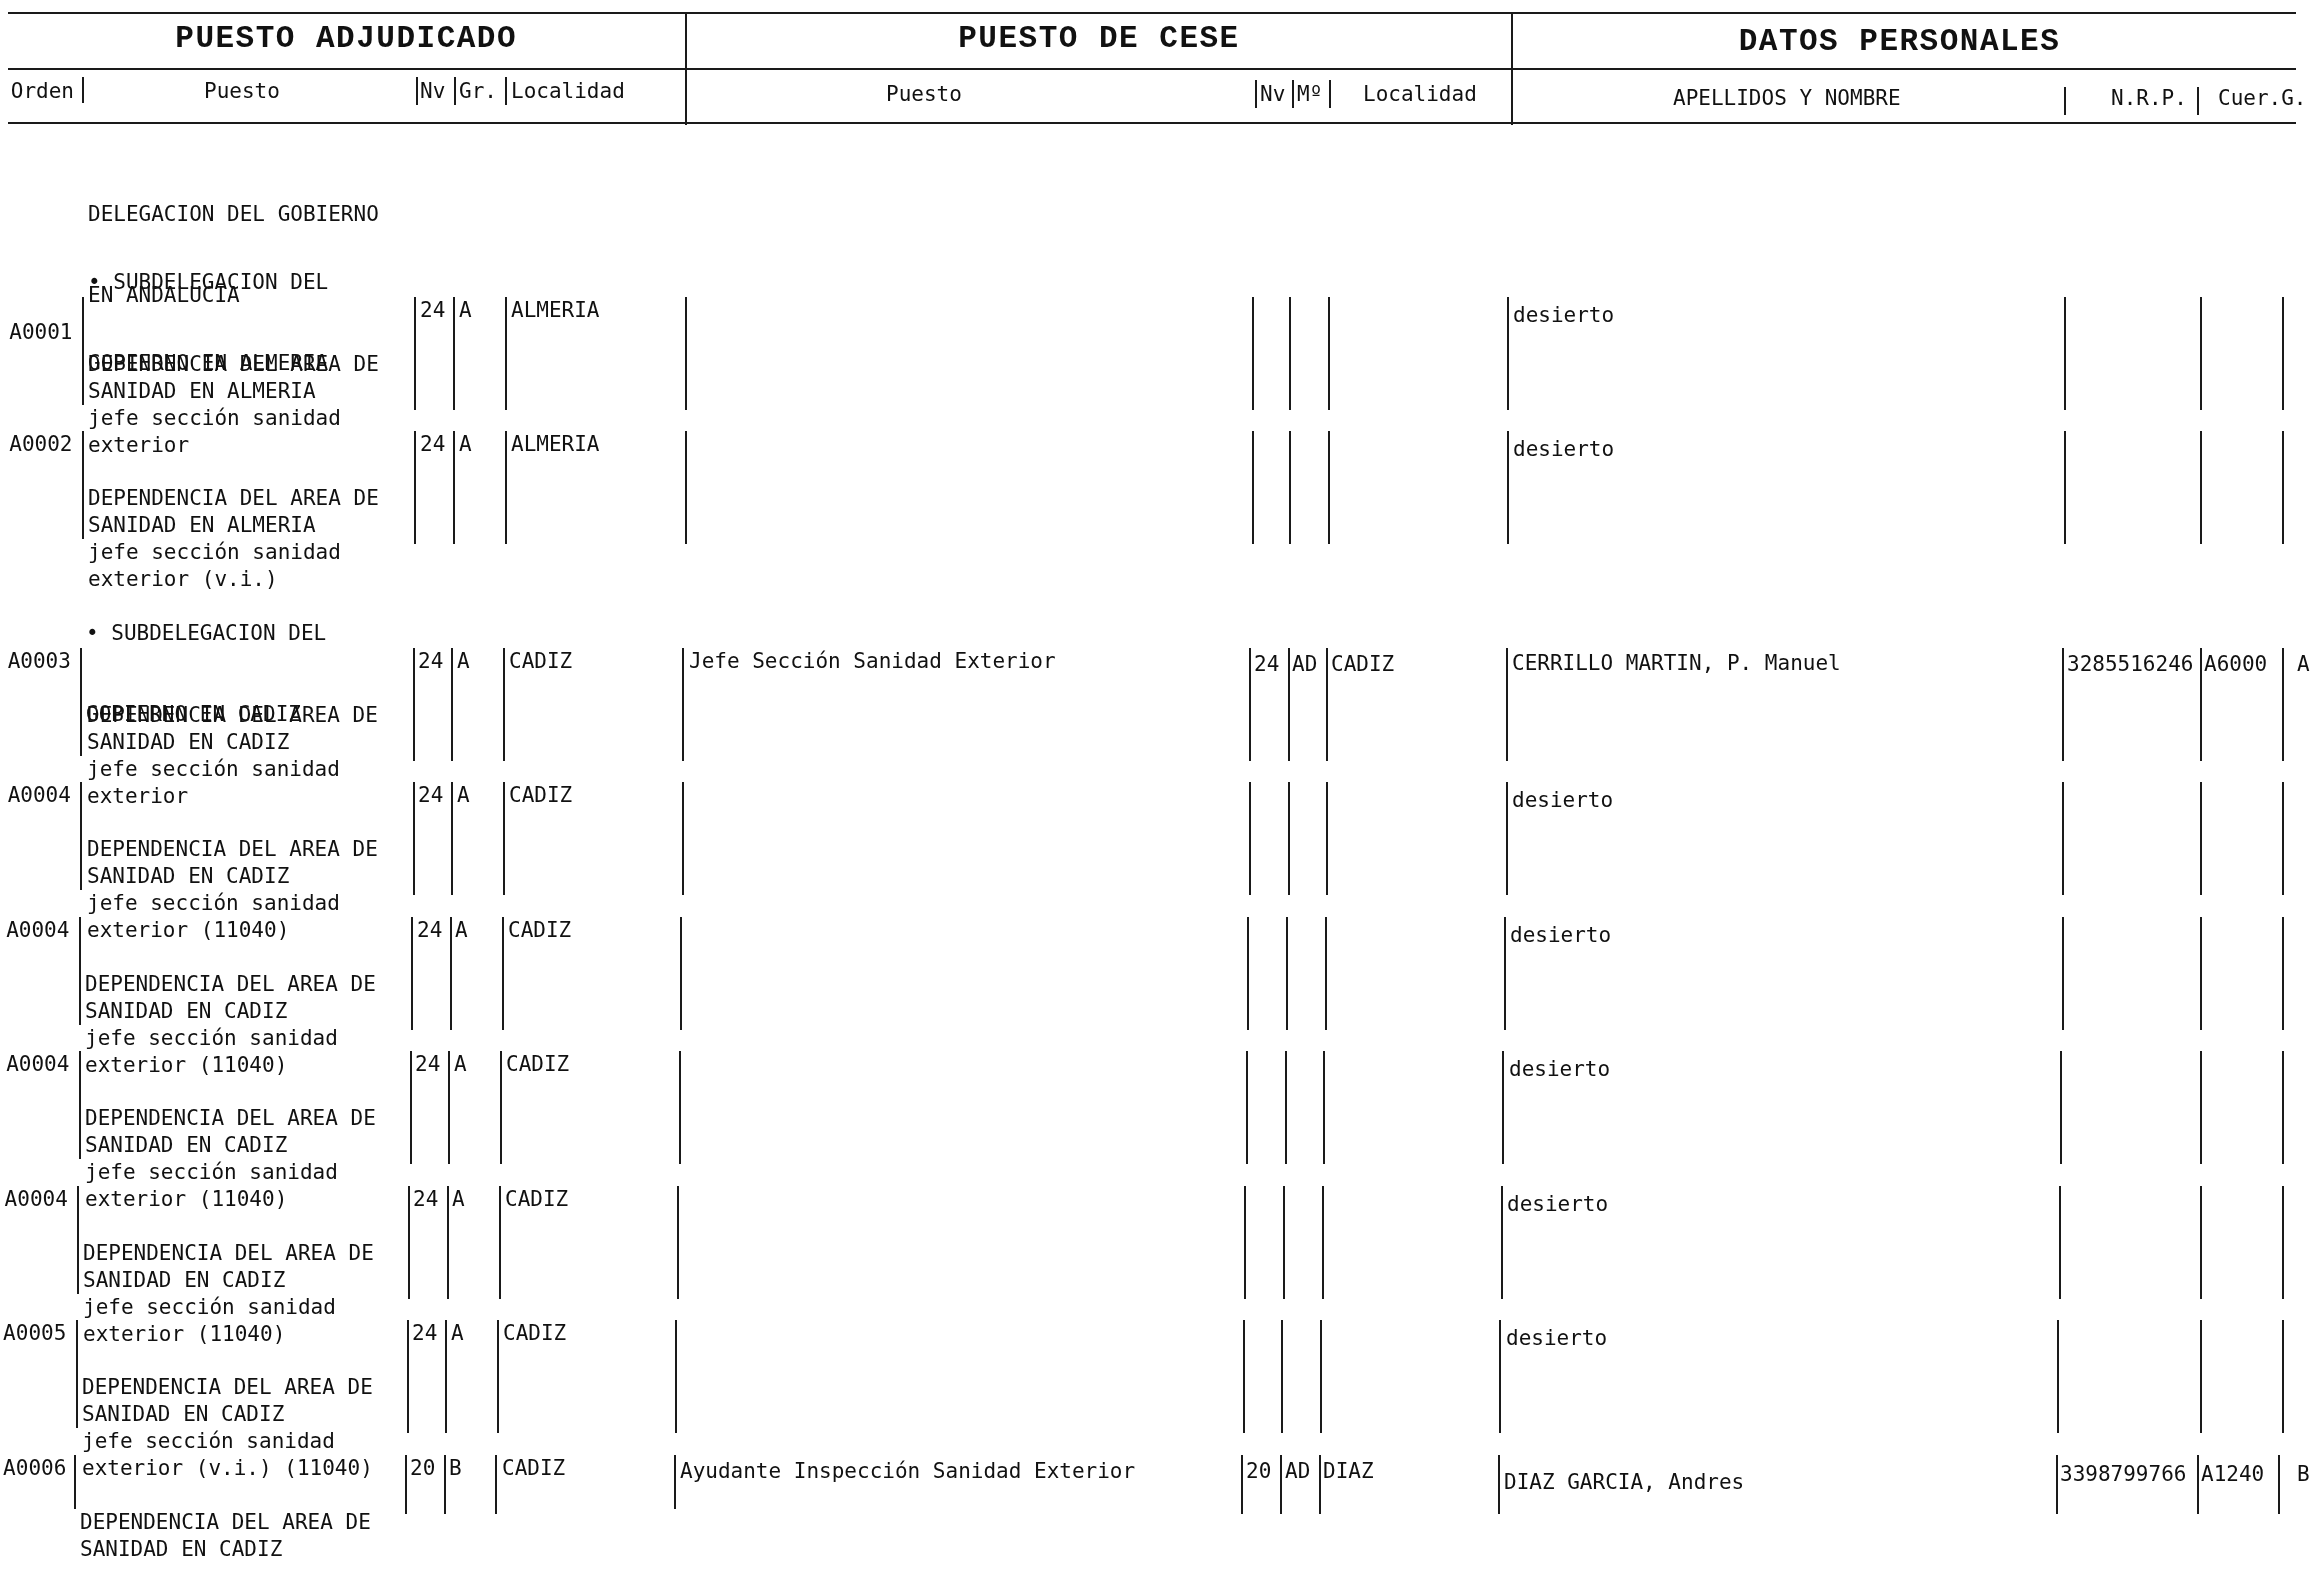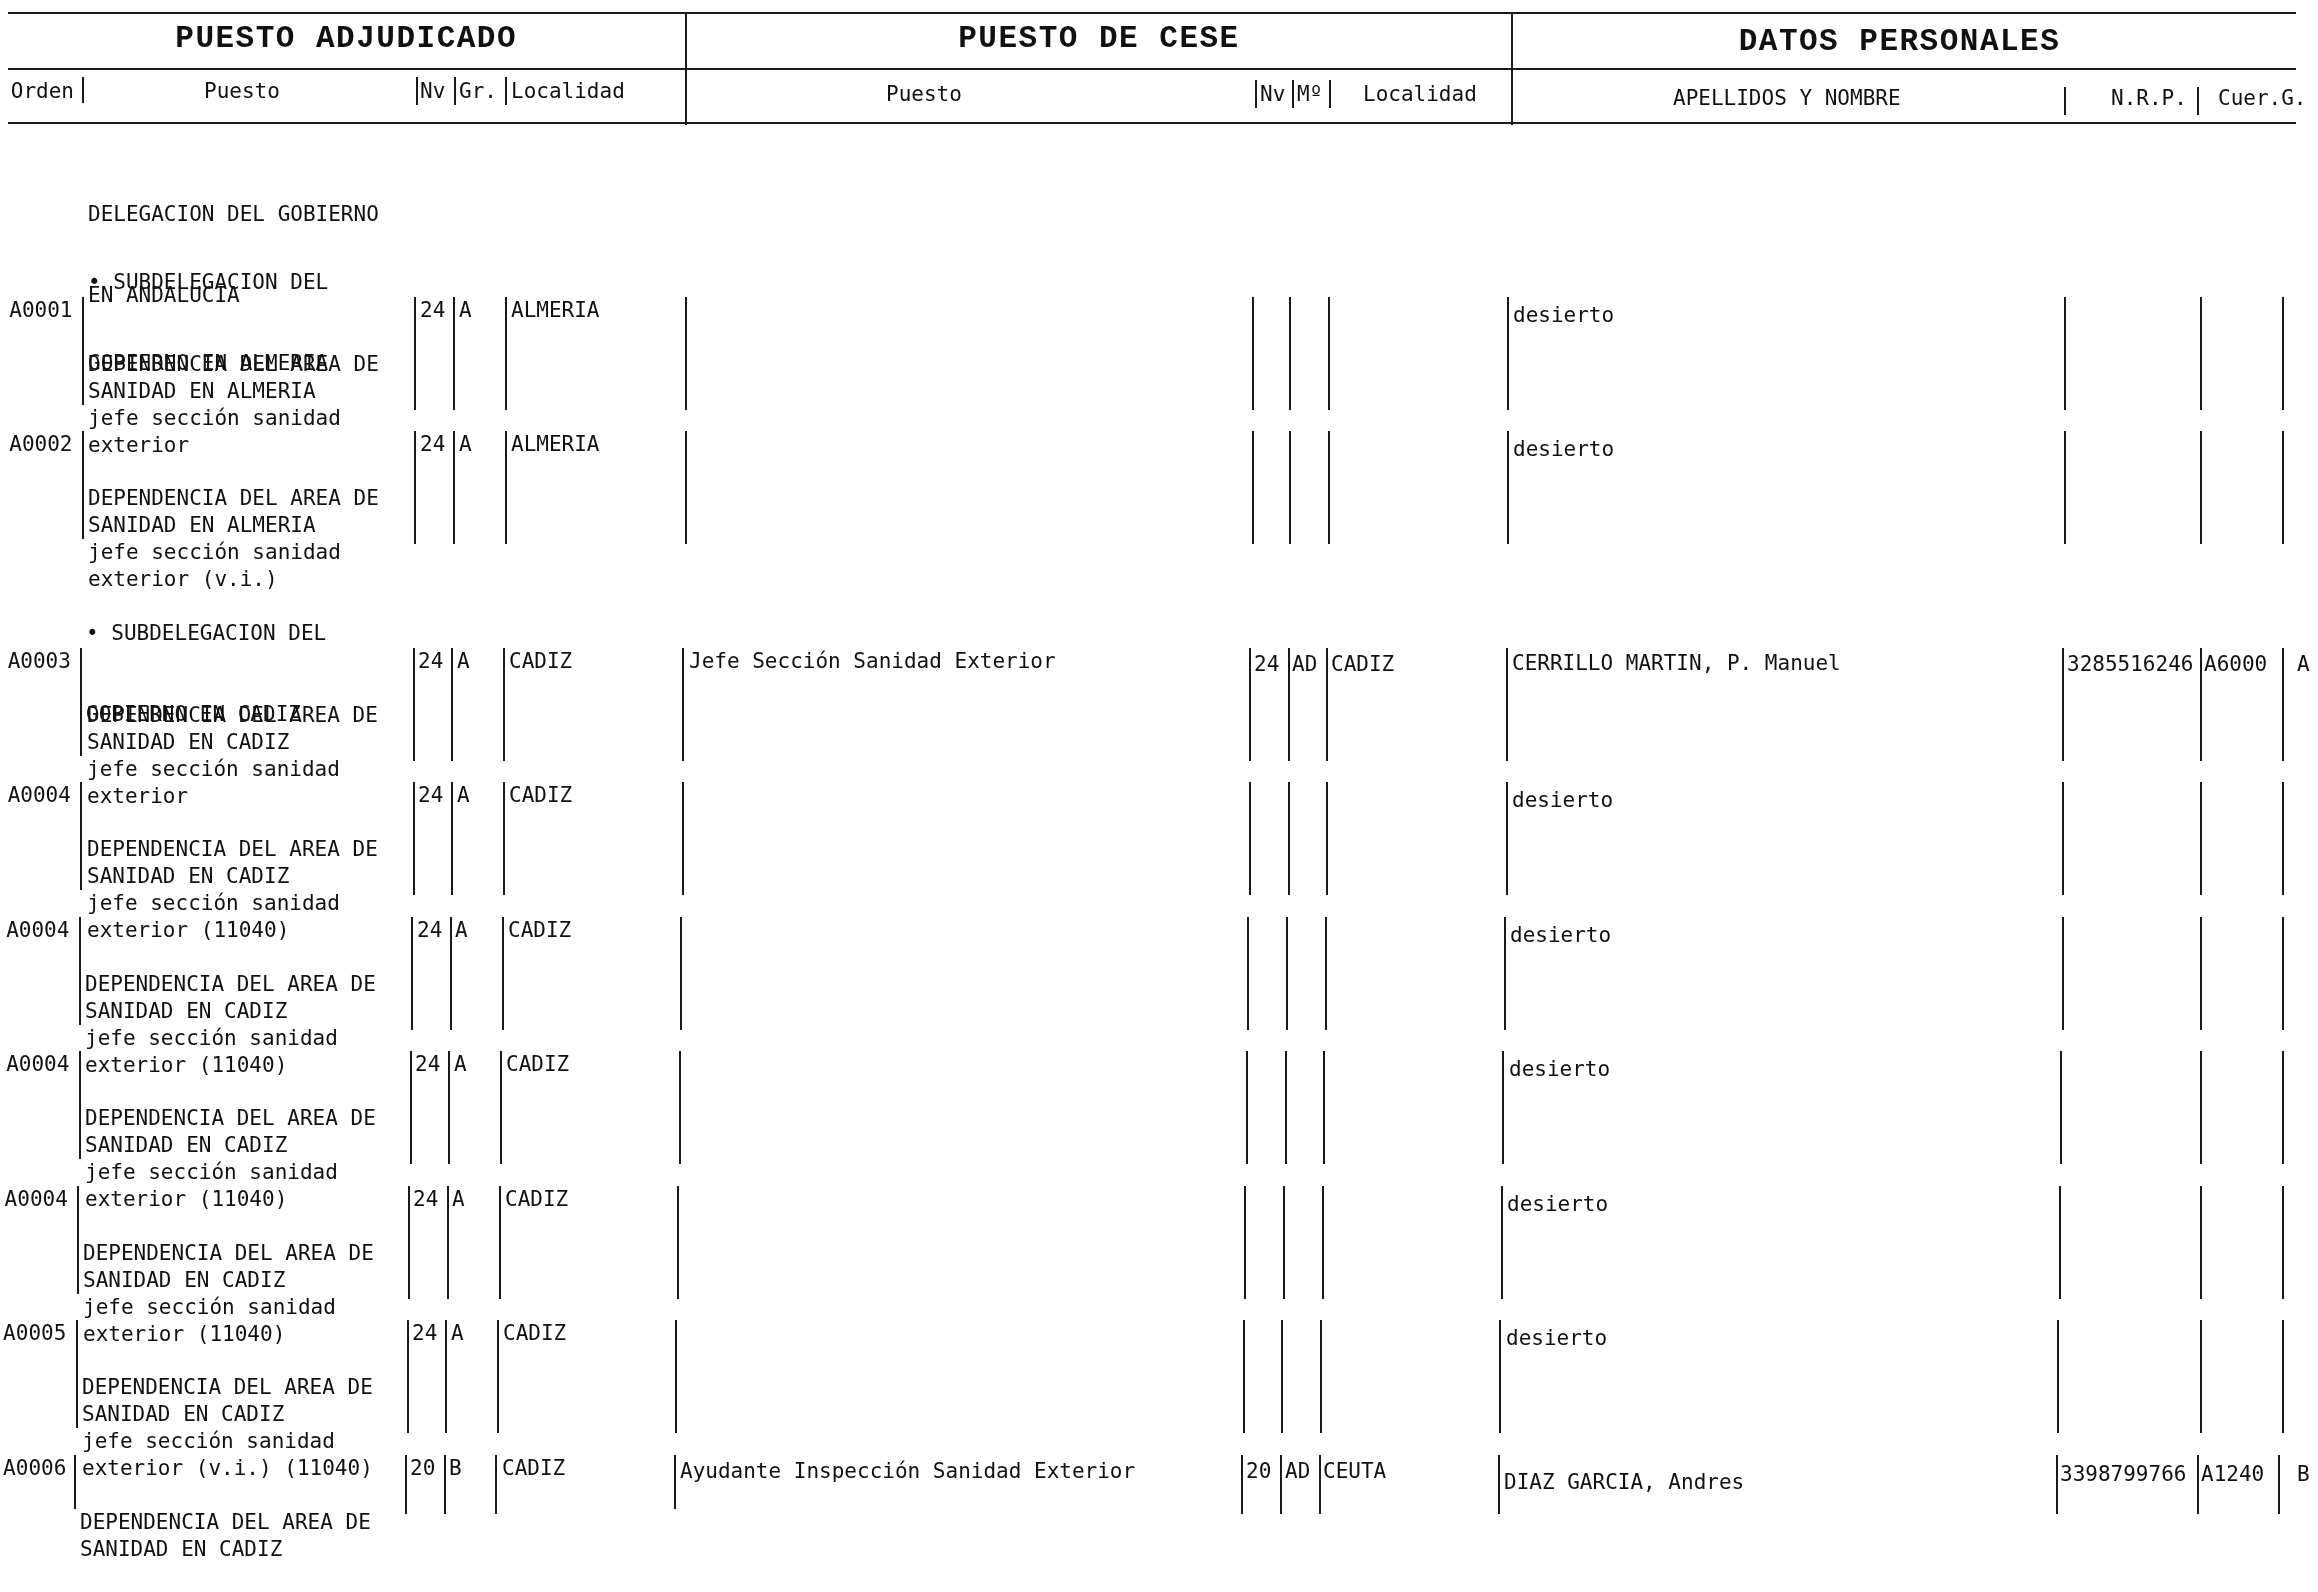--- a/index.html
+++ b/index.html
@@ -70,21 +70,21 @@
 <div class="group" style="top:215px;">
   <div>• SUBDELEGACION DEL</div>
   <div>GOBIERNO EN ALMERIA</div>
 </div>
 <div class="group" style="top:566px; left:86px;">
   <div>• SUBDELEGACION DEL</div>
   <div>GOBIERNO EN CADIZ</div>
 </div>
 
 <div class="row" style="top:297px;">
-  <div class="cell" style="left:9.3px;">A0001</div>
+  <div class="cell" style="left:9.3px;margin-top:22px;">A0001</div>
   <div class="bar" style="left:82px; height:108px;"></div>
   <div class="cell" style="left:88px;">
     <div>DEPENDENCIA DEL AREA DE</div><div>SANIDAD EN ALMERIA</div><div>jefe sección sanidad</div><div>exterior</div>
   </div>
   <div class="bar" style="left:414px; height:113px;"></div>
   <div class="cell" style="left:420px;">24</div>
   <div class="bar" style="left:453px; height:113px;"></div>
   <div class="cell" style="left:459px;">A</div>
   <div class="bar" style="left:505px; height:113px;"></div>
   <div class="cell" style="left:511px;">ALMERIA</div>
@@ -328,21 +328,21 @@
   <div class="cell" style="left:449px;">B</div>
   <div class="bar" style="left:495px; height:59px;"></div>
   <div class="cell" style="left:502px;">CADIZ</div>
   <div class="bar" style="left:674px; height:54px;"></div>
   <div class="cell" style="left:680px; top:3.1px;">Ayudante Inspección Sanidad Exterior</div>
   <div class="bar" style="left:1241px; height:59px;"></div>
   <div class="cell" style="left:1246px; top:3.1px;">20</div>
   <div class="bar" style="left:1280px; height:59px;"></div>
   <div class="cell" style="left:1285px; top:3.1px;">AD</div>
   <div class="bar" style="left:1319px; height:59px;"></div>
-  <div class="cell" style="left:1323px; top:3.1px;">CEUTA</div>
+  <div class="cell" style="left:1323px; top:3.1px;">DIAZ</div>
   <div class="bar" style="left:1498px; height:59px;"></div>
   <div class="cell" style="left:1504px; top:6.2px;margin-top:8px;">DIAZ GARCIA, Andres</div>
   <div class="bar" style="left:2056px; height:59px;"></div>
   <div class="cell" style="left:2060px; top:6.2px;">3398799766</div>
   <div class="bar" style="left:2197px; height:59px;"></div>
   <div class="cell" style="left:2201px; top:6.2px;">A1240</div>
   <div class="bar" style="left:2278px; height:59px;"></div>
   <div class="cell" style="left:2297px; top:6.2px;">B</div>
 </div>
 

